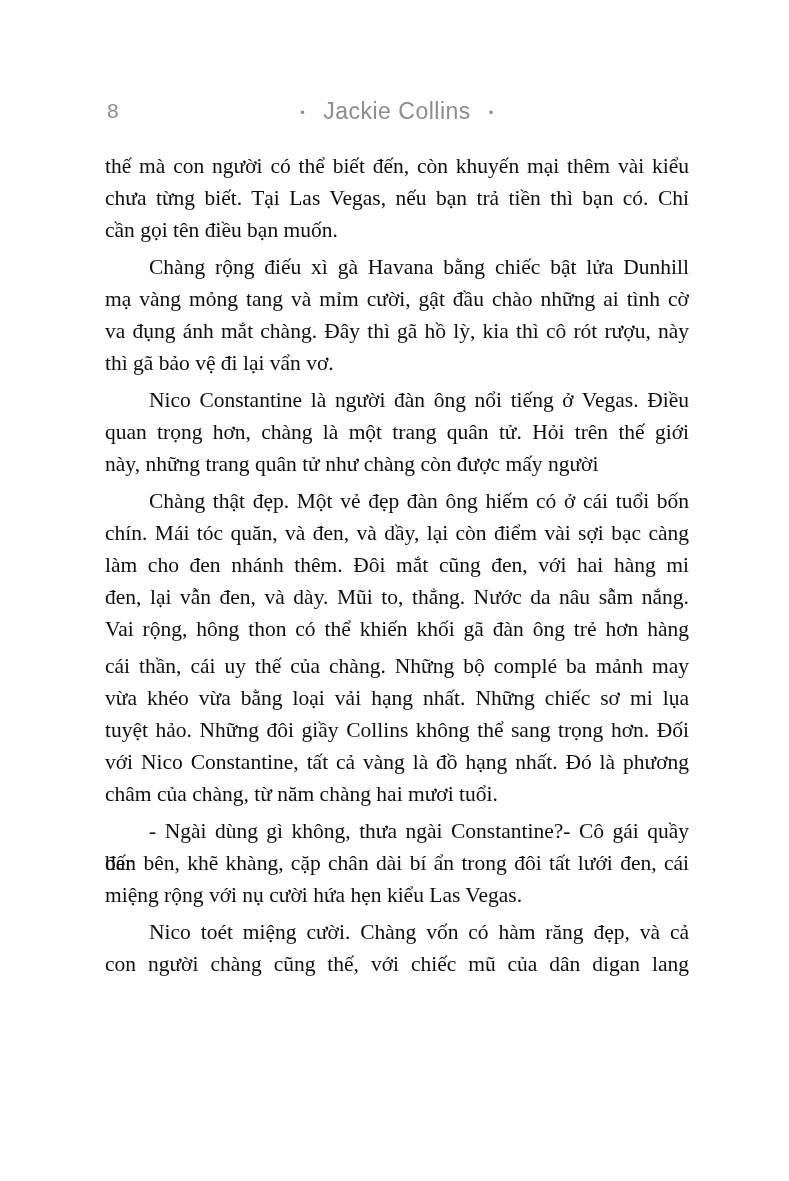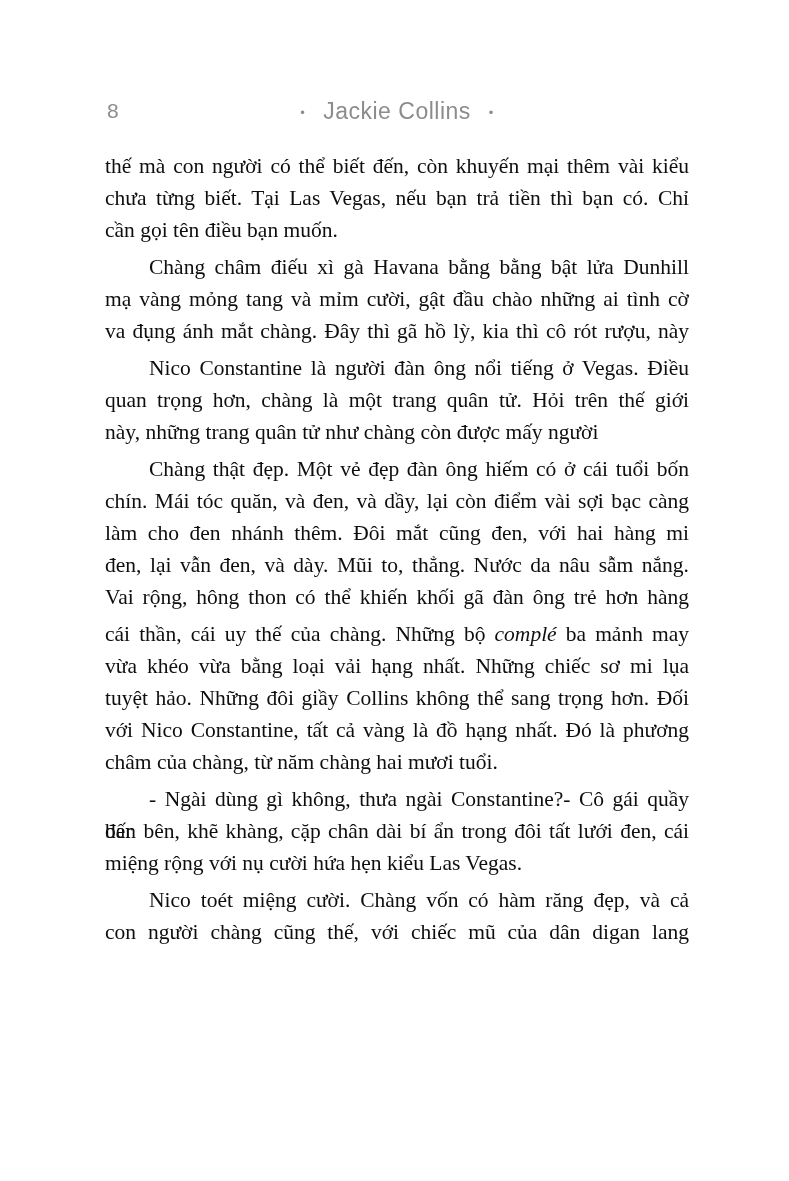--- a/index.html
+++ b/index.html
@@ -44,21 +44,21 @@
     height:32px;line-height:32px;
     text-align:justify;
     text-align-last:justify;
     -moz-text-align-last:justify;
   }
   .line.lastline{
     text-align-last:left;
     -moz-text-align-last:left;
   }
   .para.indent .line.firstline{text-indent:44px;}
-  .it{font-style:italic;}
+  .it{}
 </style>
 </head>
 <body>
 
 <div class="page">
 
   <div class="header">
     <span class="pagenum">8</span>
     <div class="running-title">
       <span class="dot">•</span>
@@ -67,23 +67,24 @@
     </div>
   </div>
 
   <div class="body-text">
       <div class="para">
         <div class="line firstline"><span>thế mà con người có thể biết đến, còn khuyến mại thêm vài kiểu</span></div>
         <div class="line"><span>chưa từng biết. Tại Las Vegas, nếu bạn trả tiền thì bạn có. Chỉ</span></div>
         <div class="line lastline"><span>cần gọi tên điều bạn muốn.</span></div>
       </div>
       <div class="para indent">
-        <div class="line firstline"><span>Chàng châm điếu xì gà Havana bằng bằng bật lửa Dunhill</span></div>
+        <div class="line firstline"><span>Chàng rộng điếu xì gà Havana bằng chiếc bật lửa Dunhill</span></div>
         <div class="line"><span>mạ vàng mỏng tang và mỉm cười, gật đầu chào những ai tình cờ</span></div>
         <div class="line"><span>va đụng ánh mắt chàng. Đây thì gã hồ lỳ, kia thì cô rót rượu, này</span></div>
+        <div class="line lastline"><span>thì gã bảo vệ đi lại vẩn vơ.</span></div>
       </div>
       <div class="para indent">
         <div class="line firstline"><span>Nico Constantine là người đàn ông nổi tiếng ở Vegas. Điều</span></div>
         <div class="line"><span>quan trọng hơn, chàng là một trang quân tử. Hỏi trên thế giới</span></div>
         <div class="line lastline"><span>này, những trang quân tử như chàng còn được mấy người</span></div>
       </div>
       <div class="para indent">
         <div class="line firstline"><span>Chàng thật đẹp. Một vẻ đẹp đàn ông hiếm có ở cái tuổi bốn</span></div>
         <div class="line"><span>chín. Mái tóc quăn, và đen, và dầy, lại còn điểm vài sợi bạc càng</span></div>
         <div class="line"><span>làm cho đen nhánh thêm. Đôi mắt cũng đen, với hai hàng mi</span></div>

